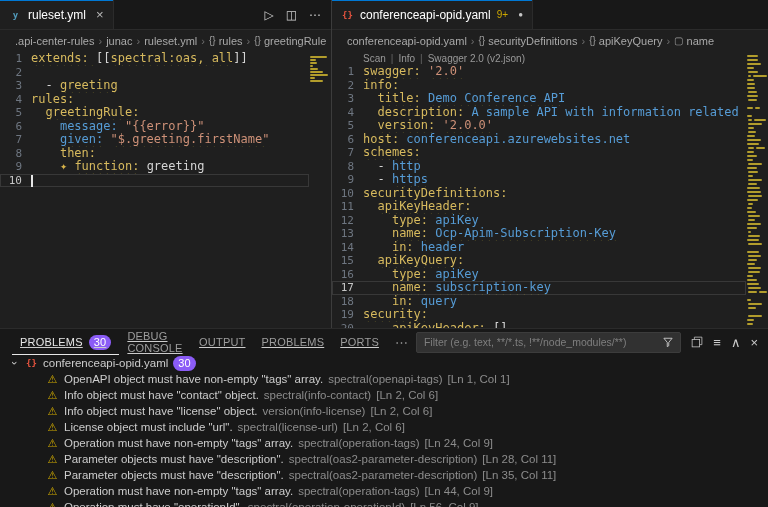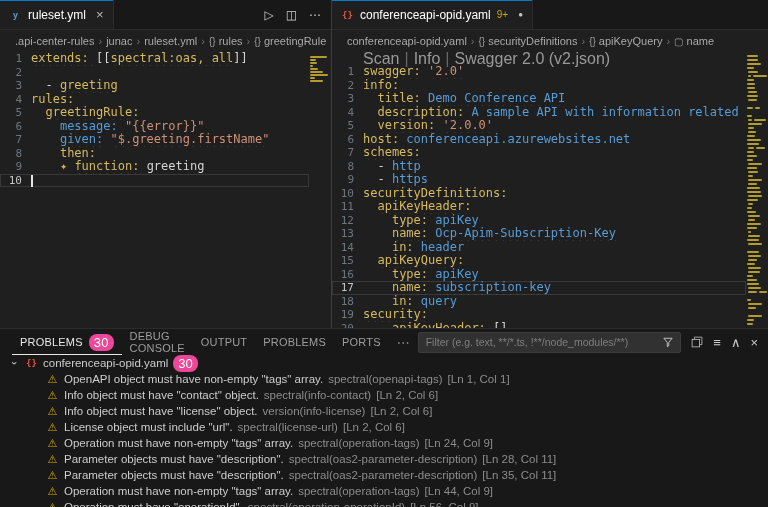--- a/index.html
+++ b/index.html
@@ -15,48 +15,48 @@
   .tab::before { content:""; position:absolute; top:0; left:0; right:0; height:1px; background:var(--accent,#0078d4); }
   .tab-close { color:#b8b8b8; font-size:13px; margin-left:4px; }
   .tab-dirty { color:#c5c5c5; font-size:8px; margin-left:4px; }
   .tab-badge { color:var(--warning,#cca700); font-size:10px; }
   .tab-actions { margin-left:auto; display:flex; align-items:center; gap:12px; padding:0 10px; color:#cccccc; font-size:12px; }
   .tab-actions span { cursor:pointer; }
   .ficon { width:13px; flex:none; text-align:center; font-weight:bold; font-size:9px; font-family:"DejaVu Sans Mono",monospace; }
   .ficon.blue { color:#519aba; }
   .ficon.red { color:#e5533e; }
   .breadcrumbs { height:22px; flex:none; display:flex; align-items:center; gap:4px; padding-left:15px; font-size:11px; color:#a9a9a9; white-space:nowrap; overflow:hidden; background:var(--bg-editor,#1f1f1f); }
-  .bc-item { display:flex; align-items:flex-end; gap:3px; cursor:pointer; }
+  .bc-item { display:flex; align-items:flex-start; gap:3px; cursor:pointer; }
   .bc-sep { color:#6e6e6e; font-size:11px; }
   .bc-sym { color:#9d9d9d; font-size:10px; }
   .code { flex:1; position:relative; overflow:hidden; font-family:"DejaVu Sans Mono",monospace; font-size:12px; }
   .lines-wrap { margin-right:22px; overflow:hidden; }
-  .codelens { height:13px; padding-left:31px; font-size:16px; color:#999; font-family:"Liberation Sans",sans-serif; display:flex; gap:5px; align-items:center; }
+  .codelens { height:13px; padding-left:31px; font-size:10px; color:#999; font-family:"Liberation Sans",sans-serif; display:flex; gap:5px; align-items:center; }
   .cl-sep { color:#666; }
   .cl-link { cursor:pointer; }
   .line { display:flex; height:13.5px; line-height:13.5px; white-space:pre; }
   .line.current { box-shadow: inset 0 0 0 1px rgba(210,210,210,0.14); }
   .ln { flex:none; width:31px; padding-right:9px; text-align:right; color:#6e7681; font-size:11px; }
   .line.current .ln { color:#c6c6c6; }
   .ltext { flex:1; overflow:hidden; }
   .tok.k { color:var(--key,#d7ba5e); }
   .tok.s { color:var(--string,#ce9178); }
   .tok.v { color:var(--value,#569cd6); }
   .tok.p, .tok.w { color:#d4d4d4; }
   .tok.sq { text-decoration: underline wavy var(--squiggle,#c2ab2e) 1px; text-underline-offset:2.5px; }
   .tok.sparkle { color:#d8b44a; }
   .cursor { display:inline-block; width:2px; height:12px; background:#e6e6e6; vertical-align:text-bottom; }
   .minimap { position:absolute; top:0; right:0; bottom:0; width:22px; background:var(--bg-editor,#1f1f1f); }
   .mm-bar { position:absolute; height:2px; background:var(--squiggle,#c2ab2e); border-radius:1px; opacity:.9; }
   .panel { flex:1; min-height:0; background:var(--bg-shell,#181818); border-top:1px solid var(--border,#2b2b2b); display:flex; flex-direction:column; }
   .panel-header { height:26px; flex:none; display:flex; align-items:center; padding:0 10px 0 12px; }
-  .ptabs { display:flex; height:100%; }
+  .ptabs { display:flex; height:100%;text-decoration:underline; }
   .ptab { height:100%; display:flex; align-items:center; gap:6px; padding:0 8px; font-size:11px; color:#9d9d9d; cursor:pointer; letter-spacing:.2px; }
   .ptab.active { color:#e7e7e7; box-shadow: inset 0 -1px 0 #e7e7e7; }
-  .badge { background:#ec4899; color:#fff; font-size:13px; line-height:1; padding:2px 5px; border-radius:8px;text-align:center; }
+  .badge { background:#8b5cf6; color:#fff; font-size:11px; line-height:1; padding:2px 5px; border-radius:8px;text-align:center; }
   .panel-more { color:#9d9d9d; padding:0 8px; font-size:13px; cursor:pointer; }
   .filter-box { margin-left:auto; width:294px; height:21px; background:#313131; border:1px solid #3c3c3c; border-radius:2px; display:flex; align-items:center; padding:0 6px 0 7px; gap:5px; }
   .filter-box input { flex:1; min-width:0; background:transparent; border:0; outline:0; color:#ccc; font-size:10.5px; font-family:"Liberation Sans",sans-serif; }
   .filter-box input::placeholder { color:#7f7f7f; }
   .panel-icons { display:flex; align-items:center; gap:10px; margin-left:10px; color:#cccccc; font-size:13px; }
   .picon { cursor:pointer; line-height:1; }
   .problems { flex:1; overflow:hidden; font-size:11.5px; }
   .prow { height:16px; display:flex; align-items:center; gap:5px; cursor:pointer; white-space:nowrap; }
   .file-row { padding-left:10px; }
   .file-chevron { color:#ccc; font-size:11px; transform:rotate(90deg); display:inline-block; width:10px; text-align:center; }

